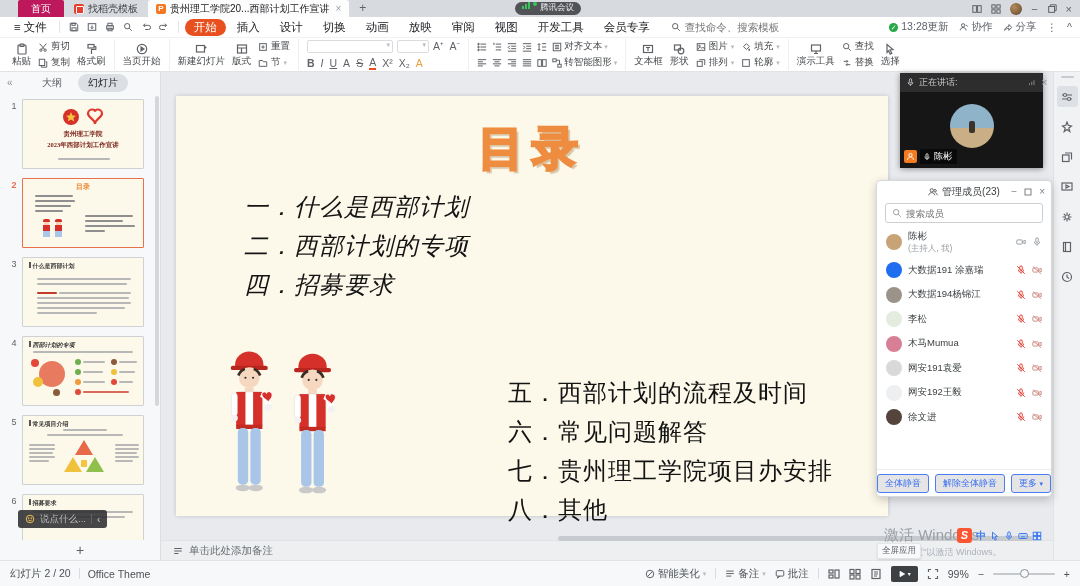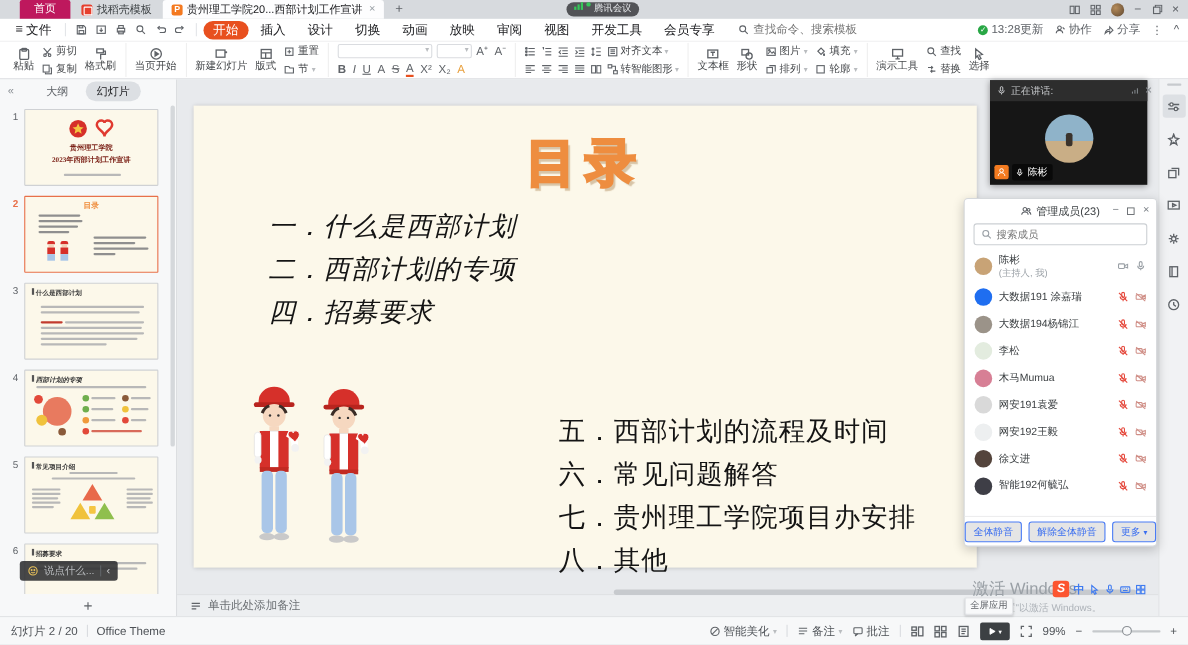--- a/index.html
+++ b/index.html
@@ -993,38 +993,20 @@
             <path d="M1.5 1.5l9 9"></path>
           </svg>
         <svg class="i sm" viewBox="0 0 12 12" style="stroke:#cf8d85;">
             <rect x="1" y="3.5" width="6.5" height="5" rx="1"></rect>
             <path d="M7.5 5.5L11 4v4L7.5 6.5"></path>
             <path d="M1 2l10 8.5"></path>
           </svg>
       </span>
     </div>
 
-    <div class="mrow">
-      <span class="mavatar" style="background: rgb(62, 62, 70);"></span>
-      <span class="mtxt">
-          <div class="mname">智能192何毓弘</div>
-        </span>
-      <span class="mics">
-        <svg class="i sm" viewBox="0 0 12 12" style="stroke:#e5483c;">
-            <rect x="4.5" y="1" width="3" height="5.5" rx="1.5"></rect>
-            <path d="M2.8 5.5a3.2 3.2 0 0 0 6.4 0M6 8.7V10.5"></path>
-            <path d="M1.5 1.5l9 9"></path>
-          </svg>
-        <svg class="i sm" viewBox="0 0 12 12" style="stroke:#cf8d85;">
-            <rect x="1" y="3.5" width="6.5" height="5" rx="1"></rect>
-            <path d="M7.5 5.5L11 4v4L7.5 6.5"></path>
-            <path d="M1 2l10 8.5"></path>
-          </svg>
-      </span>
-    </div>
 
   </div>
   <div class="mfoot">
     <span class="mbtn">全体静音</span>
     <span class="mbtn">解除全体静音</span>
     <span class="mbtn"><span>更多</span> <span style="font-size:7px;">▾</span></span>
   </div>
 </div>
 
 <div class="rightstrip">

